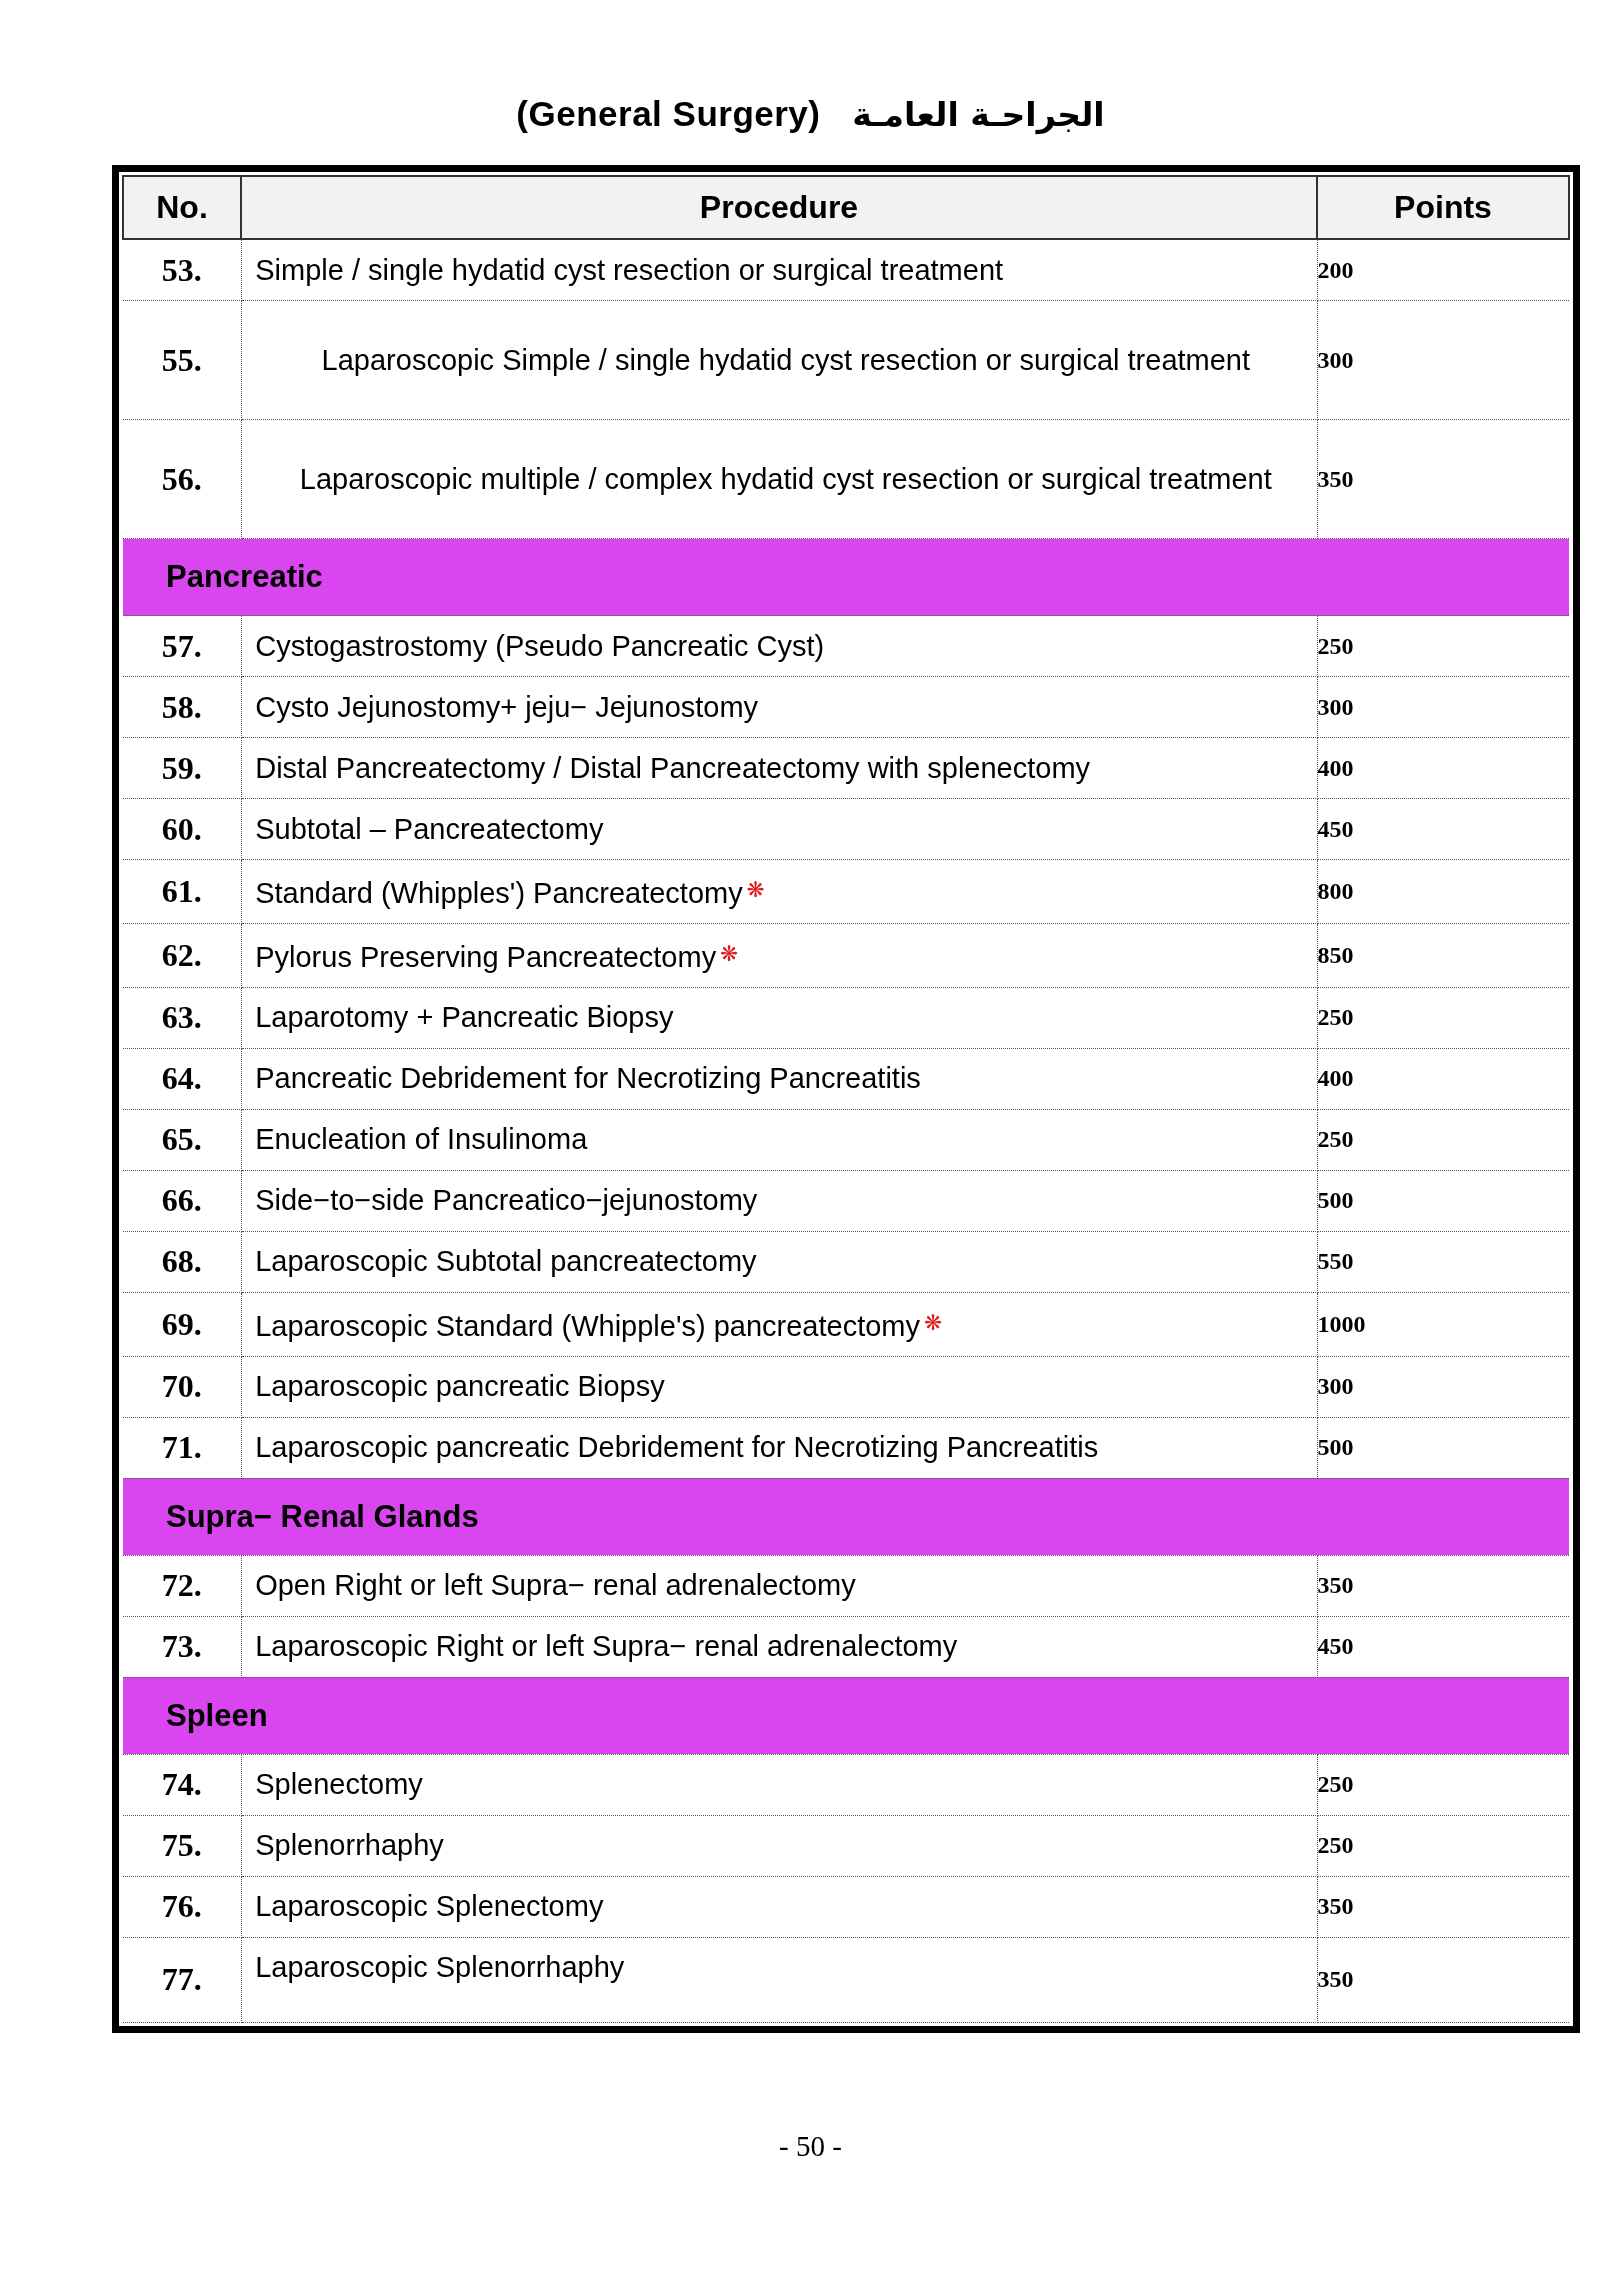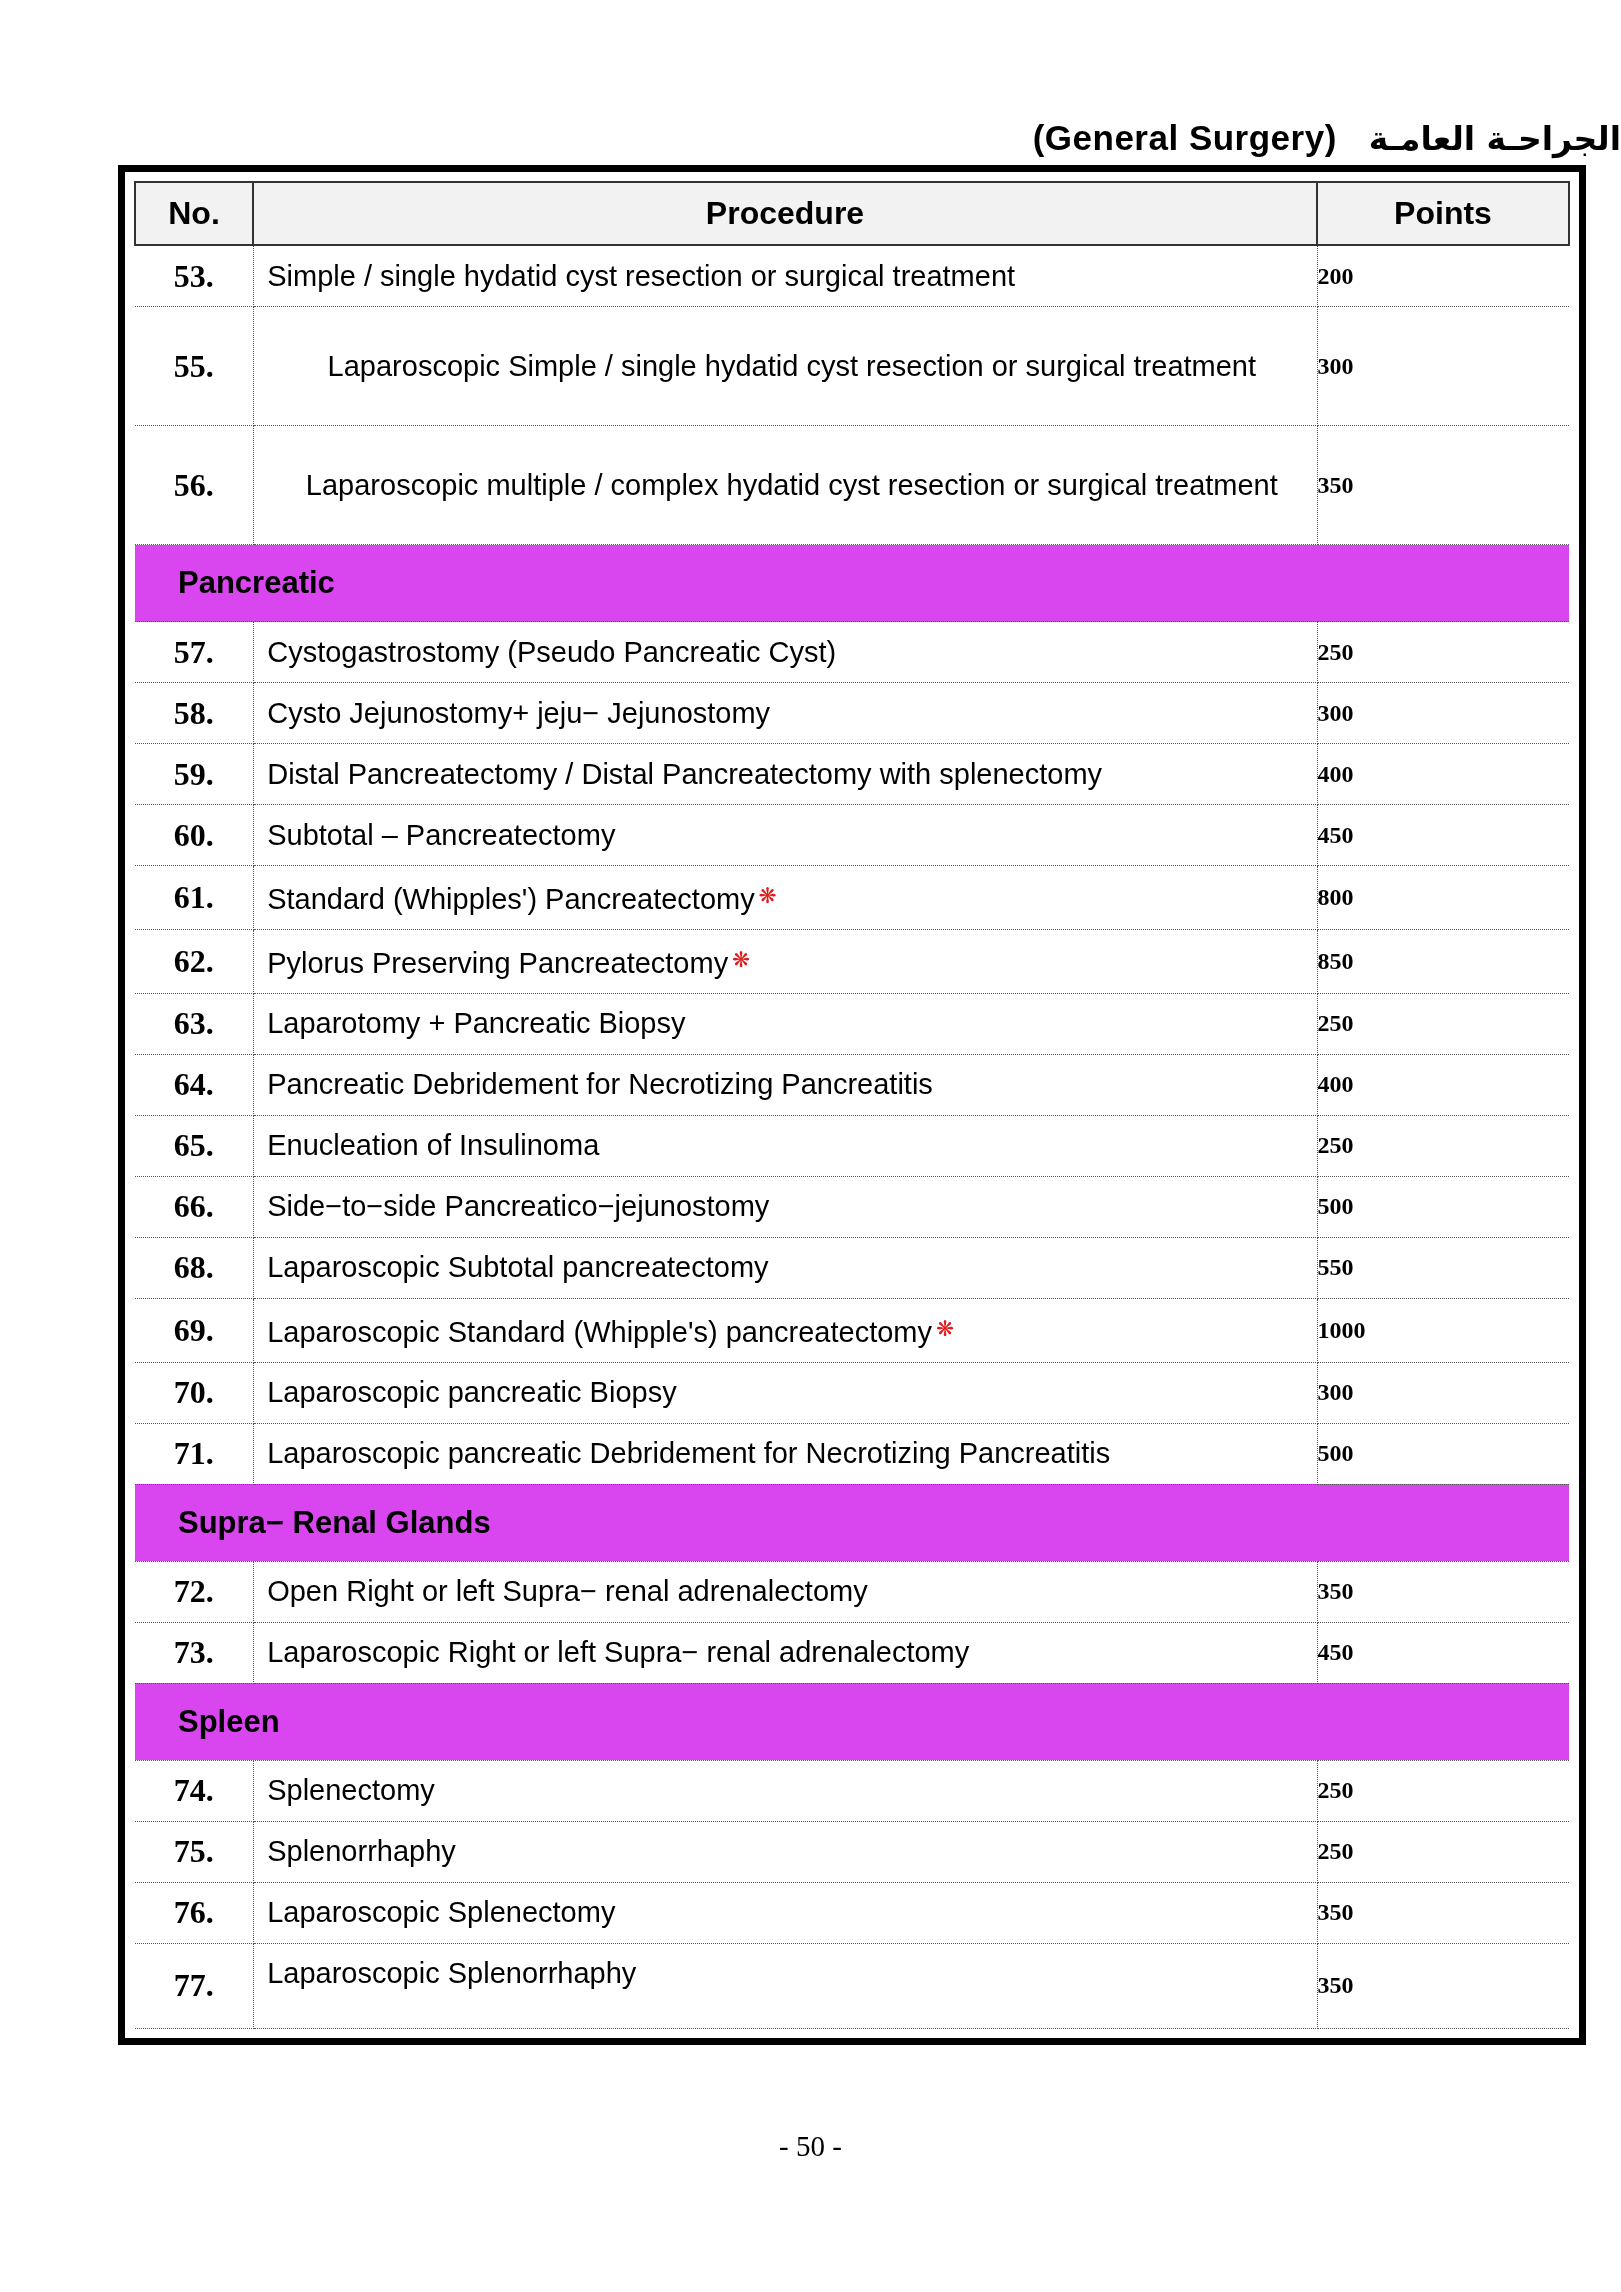--- a/index.html
+++ b/index.html
@@ -1,24 +1,24 @@
 <!DOCTYPE html>
 <html><head>
   <meta charset="utf-8">
   <style>
     html, body { margin: 0; padding: 0; background: #ffffff; }
     body { width: 1621px; height: 2293px; position: relative; font-family: "Liberation Sans", sans-serif; color: #000; }
     .page-title {
-      position: absolute; top: 118px; left: 0; width: 1621px; text-align: right;
+      position: absolute; top: 94px; left: 0; width: 1621px; text-align: center;
       font-family: "Liberation Sans", sans-serif; font-weight: bold; font-size: 35px; letter-spacing: 0.5px;
     }
     .page-title .ar { margin-left: 21.6px; font-family: "DejaVu Sans", sans-serif; font-size: 33px; }
     .table-wrap {
-      position: absolute; left: 118px; top: 165px; width: 1468px;
-      border: 7.8px solid #000; padding: 9px; box-sizing: border-box; background: #fff;
+      position: absolute; left: 112px; top: 165px; width: 1468px;
+      border: 7.8px solid #000; padding: 3px; box-sizing: border-box; background: #fff;
     }
     table.proc { width: 100%; border-collapse: collapse; table-layout: fixed; }
     table.proc col.c-no { width: 118px; }
     table.proc col.c-pts { width: 252px; }
     thead th {
       background: #f2f2f2; font-family: "Liberation Sans", sans-serif; font-weight: bold; font-size: 32px;
       height: 61px; border: 2.9px double #333; padding: 0;
     }
     thead th.no { text-align: center; }
     tbody td {

